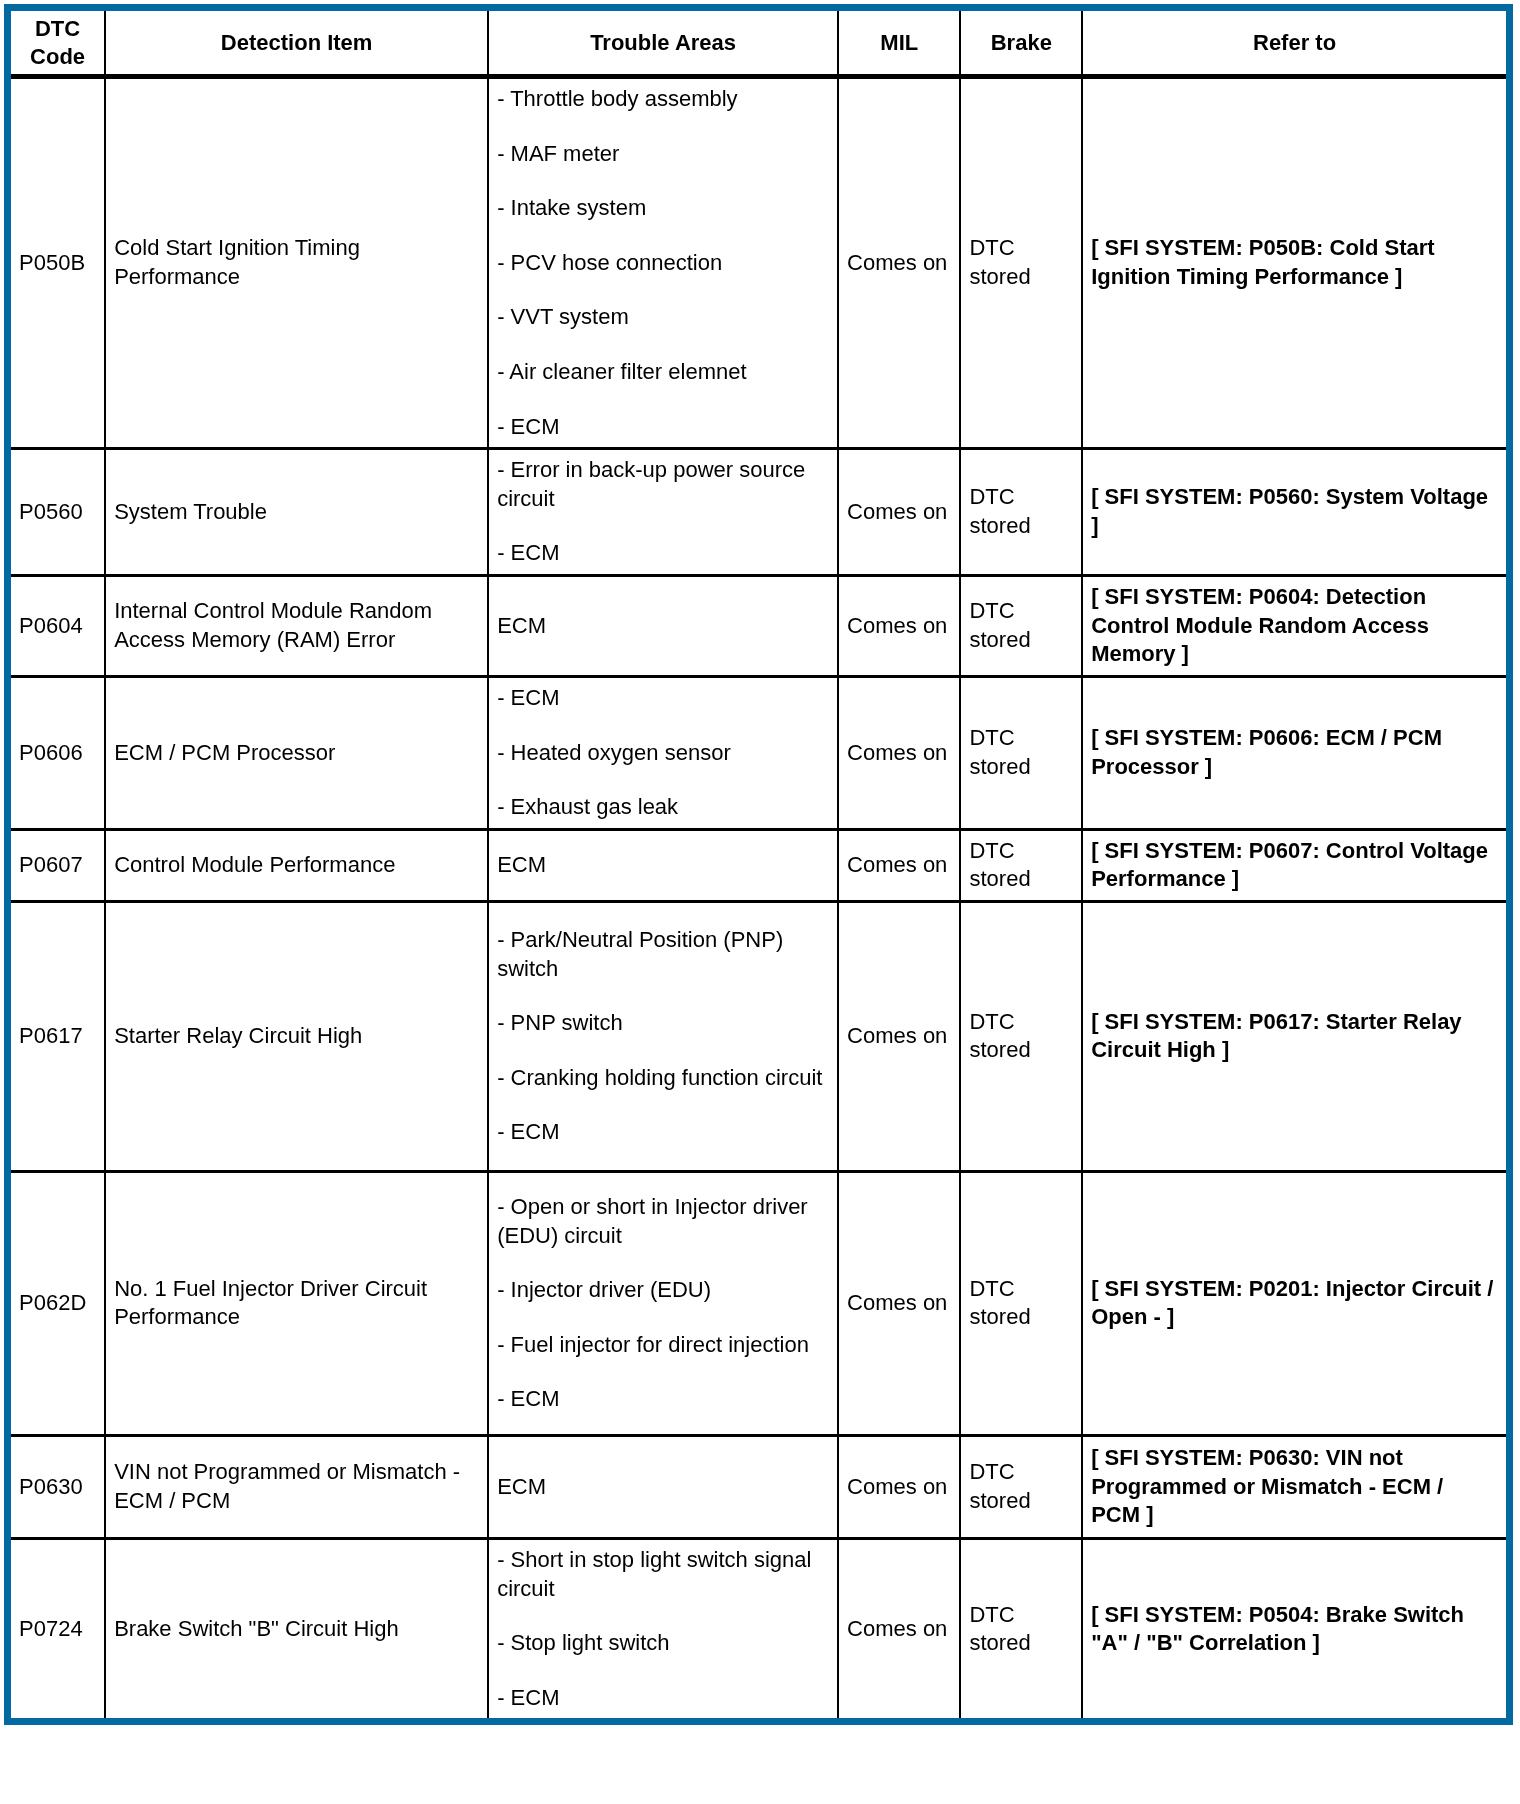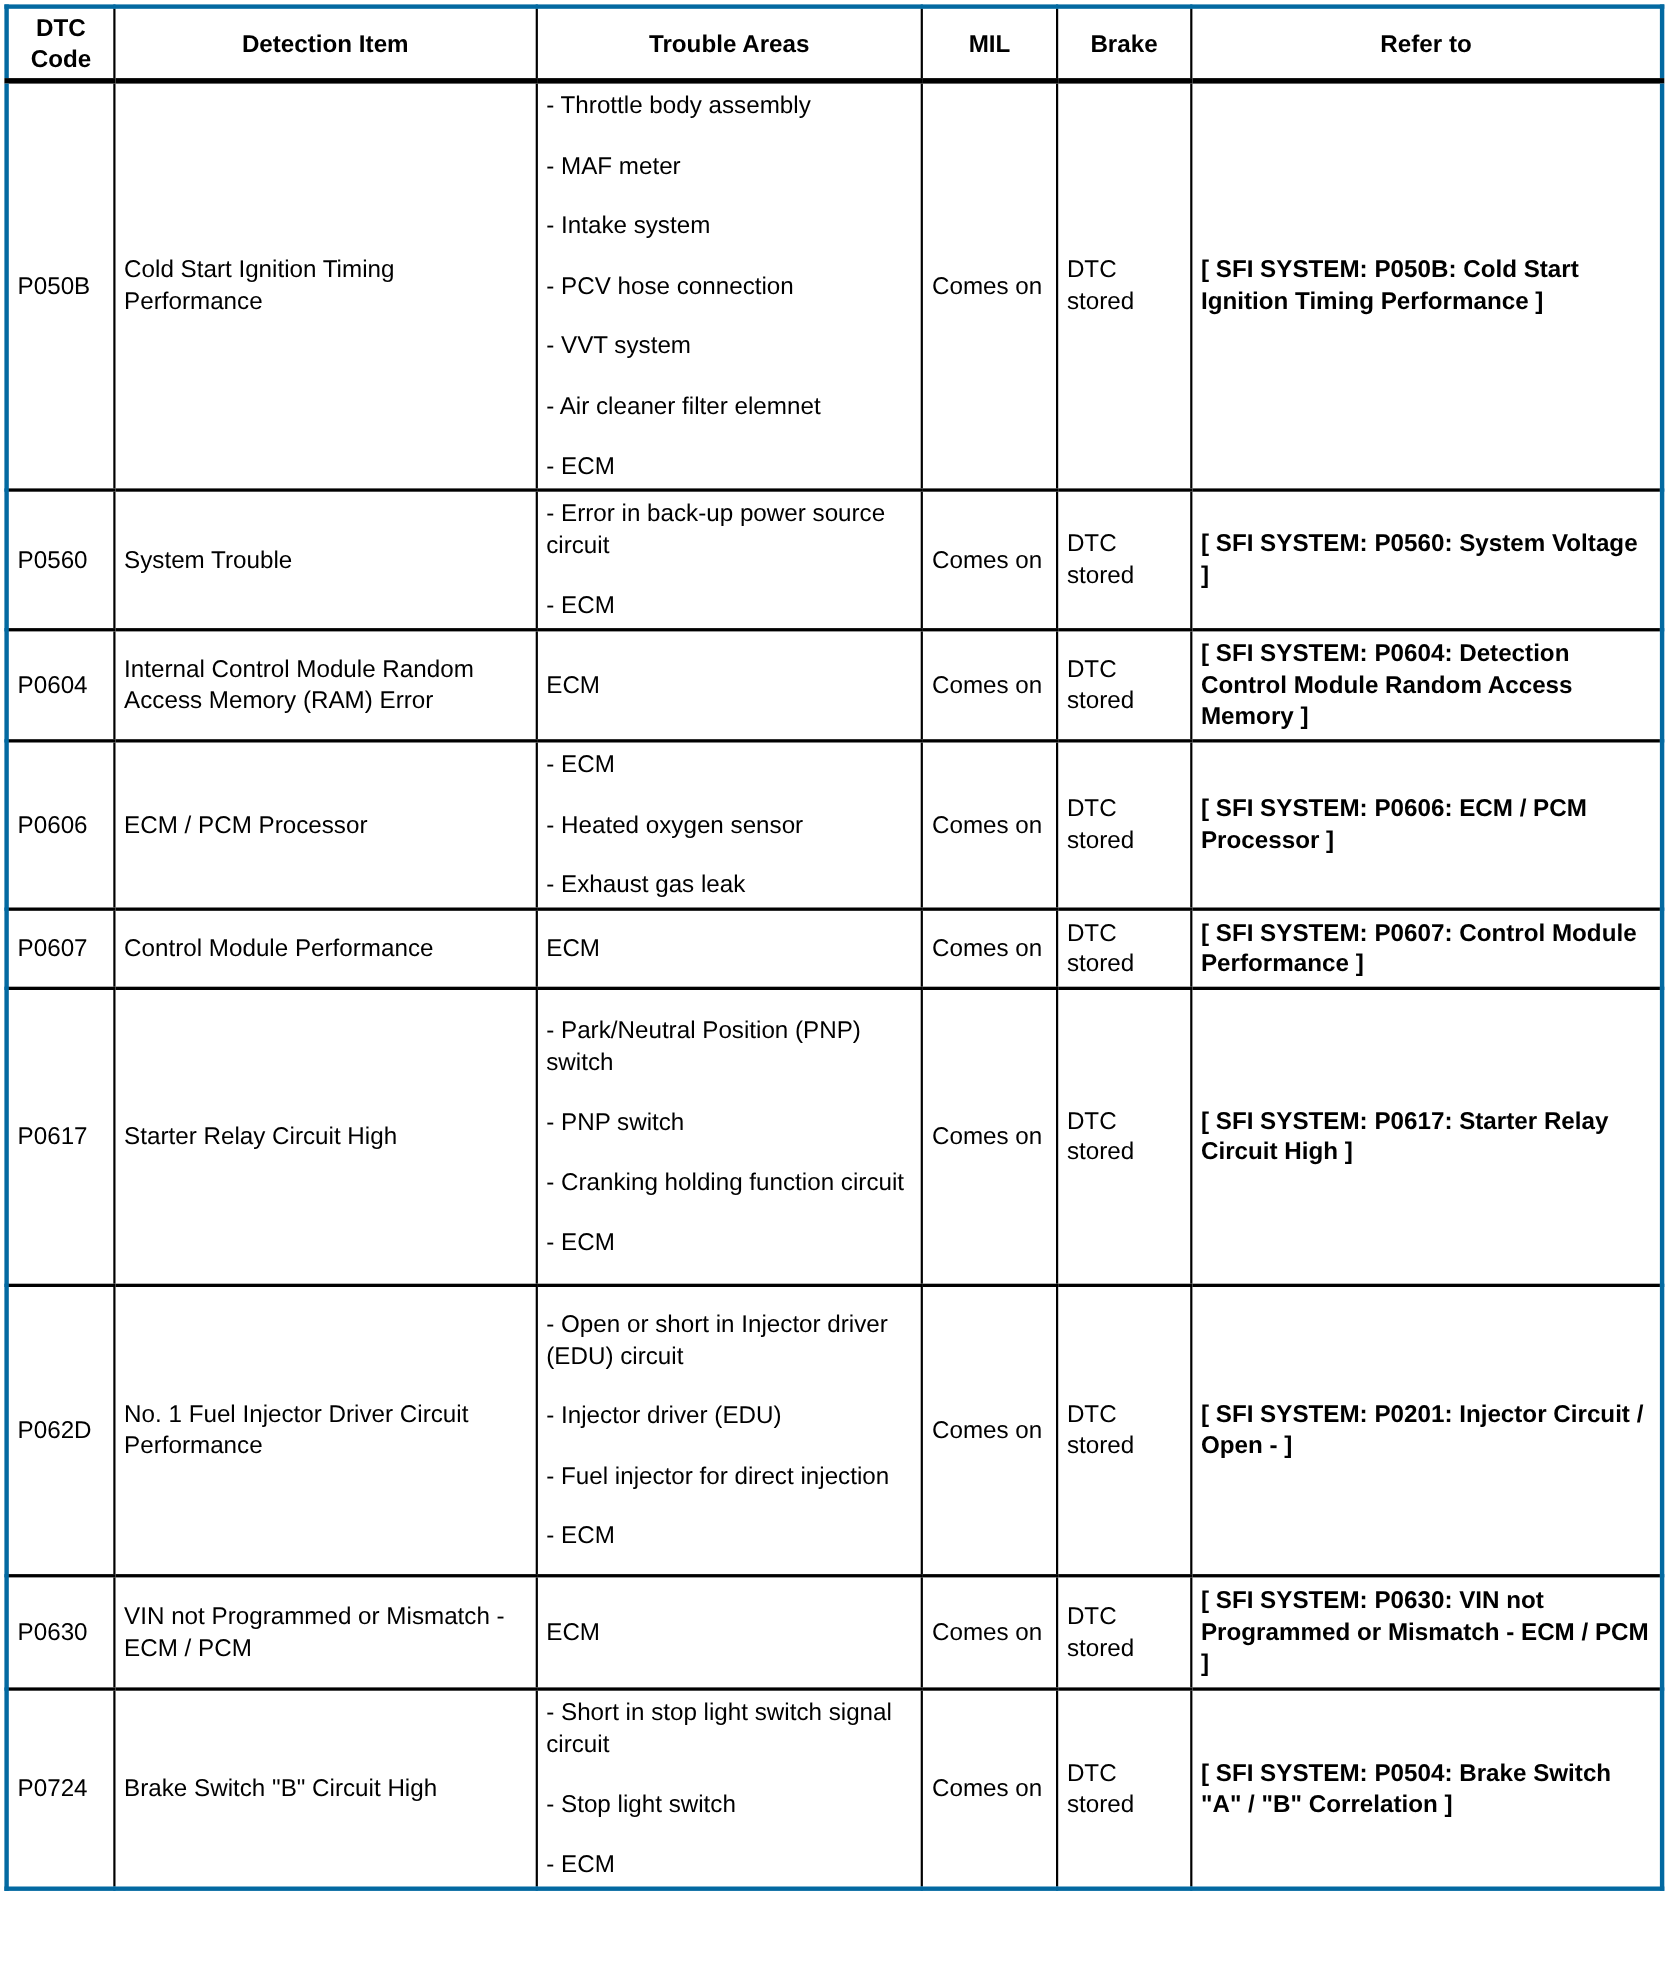--- a/index.html
+++ b/index.html
@@ -8,21 +8,21 @@
     color: #000000;
   }
   body {
     padding: 4px 4px 7px 4px;
     font-family: "Liberation Sans", sans-serif;
   }
   table.dtc-table {
     border-collapse: collapse;
     table-layout: fixed;
     width: 1509px;
-    border: 4px solid #0369a1;
+    border: 7px solid #0369a1;
   }
   th, td {
     border: 2px solid #000;
     border-top-width: 3px;
     border-bottom-width: 3px;
     vertical-align: middle;
     padding: 6px 8px;
     font-size: 22px;
     line-height: 1.3;
     overflow: hidden;
@@ -129,21 +129,21 @@
         <td><span class="refer-link">[ SFI SYSTEM: P0606: ECM / PCM Processor ]</span></td>
       </tr>
       <tr>
         <td>P0607</td>
         <td>Control Module Performance</td>
         <td>
           <div class="ta-item">ECM</div>
         </td>
         <td>Comes on</td>
         <td>DTC stored</td>
-        <td><span class="refer-link">[ SFI SYSTEM: P0607: Control Module Performance ]</span></td>
+        <td><span class="refer-link">[ SFI SYSTEM: P0607: Control Voltage Performance ]</span></td>
       </tr>
       <tr>
         <td>P0617</td>
         <td>Starter Relay Circuit High</td>
         <td>
           <div class="ta-item">- Park/Neutral Position (PNP) switch</div>
           <div class="ta-item">- PNP switch</div>
           <div class="ta-item">- Cranking holding function circuit</div>
           <div class="ta-item">- ECM</div>
         </td>

